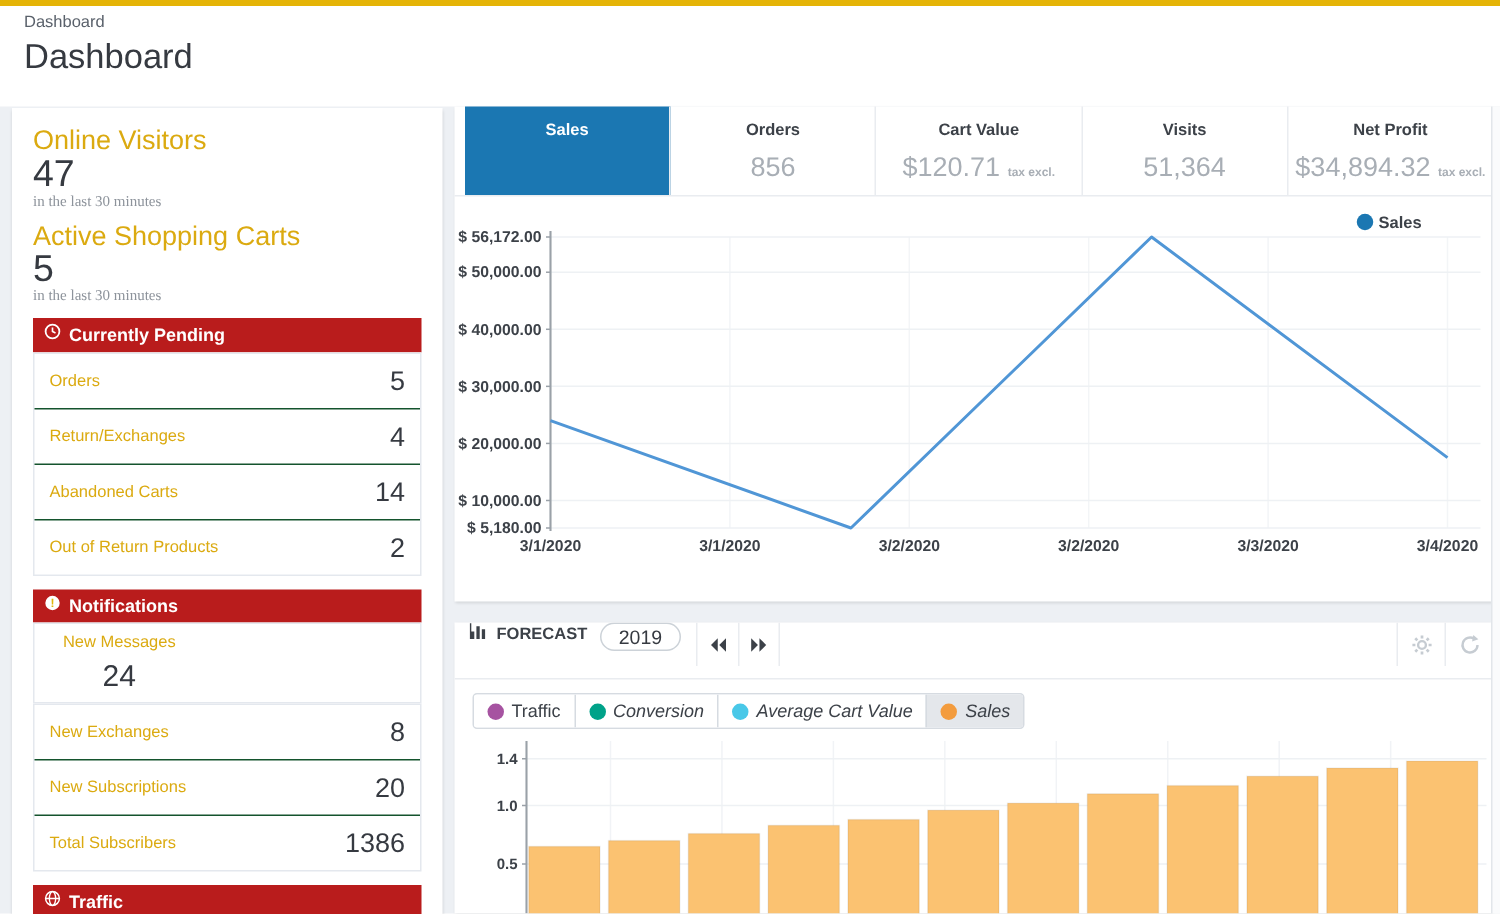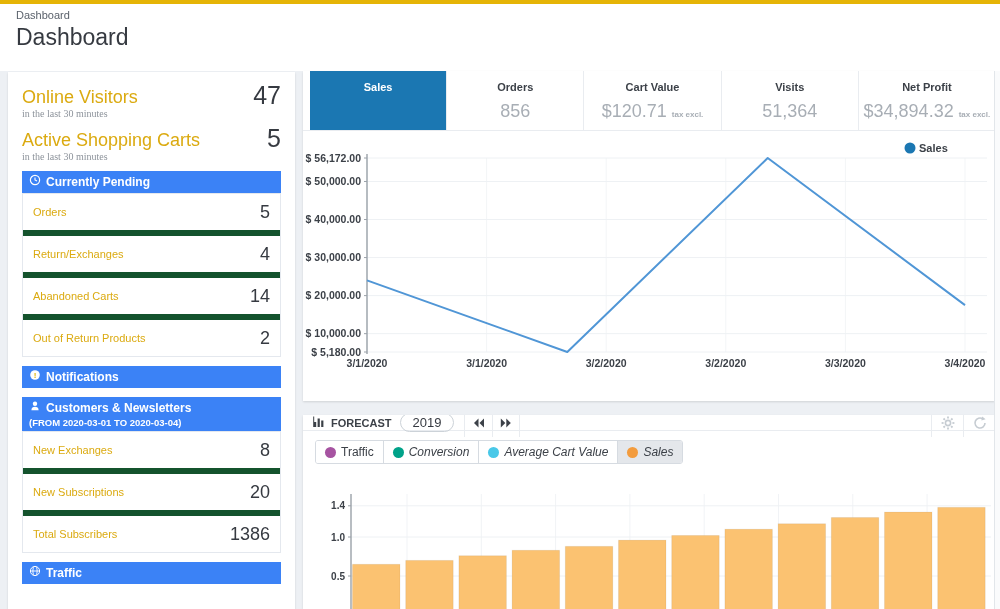--- a/index.html
+++ b/index.html
@@ -10,33 +10,33 @@
   .topbar { height:4px; background:#e5b406; }
   header { padding:5px 16px 0 16px; background:#fff; height:67px; }
   .breadcrumb { font-size:11px; color:#5a616b; cursor:pointer; }
   h1 { font-size:23px; font-weight:400; color:#363a41; margin-top:3px; }
 
   .content { position:absolute; top:71px; left:0; right:0; bottom:0; background:#edf0f4; }
   .panel { background:#fff; box-shadow:0 1px 2px rgba(0,0,0,.12); }
 
   
   .left { position:absolute; left:8px; top:1px; width:287px; height:640px; padding:11px 14px 0 14px; }
-  .stat-top { display:flex; justify-content:space-between; align-items:flex-end; }
+  .stat-top { display:flex; justify-content:space-between; align-items:flex-start;flex-direction:column; }
   .stat-label { color:#dbaa10; font-size:18px; line-height:1.15; }
   .stat-value { color:#363a41; font-size:25px; line-height:1; }
   .stat-sub { font-size:10px; color:#8d939b; margin:0 0 7px 0;font-family:Liberation Serif, serif; }
 
-  .sec-header { background:#3b82f6; color:#fff; padding:3px 7px; margin-top:9px;
+  .sec-header { background:#b91c1c; color:#fff; padding:3px 7px; margin-top:9px;
                 font-size:12px; font-weight:bold; line-height:1.35; }
   .sec-header .hrow { display:flex; align-items:center; gap:5px; }
   .sec-sub { font-size:9.5px; font-weight:bold; line-height:1.2; }
   .list { border:1px solid #e4e8ee; background:#fff; }
   .lrow { display:flex; justify-content:space-between; align-items:center;
           padding:9px 10px; cursor:pointer; }
-  .lrow + .lrow, .lrow.bt { border-top:6px solid #14532d; }
+  .lrow + .lrow, .lrow.bt { border-top:1px solid #14532d; }
   .lrow .llabel { color:#dbaa10; font-size:11px; display:flex; align-items:center; gap:6px; }
   .lrow .lvalue { color:#363a41; font-size:18px; line-height:1; }
   .notif-card { border:1px solid #e4e8ee; padding:6px 0 5px 0; display:flex; }
   .notif-col { width:44%; text-align:center; cursor:pointer; }
   .notif-label { color:#dbaa10; font-size:11px; }
   .notif-value { color:#363a41; font-size:20px; margin-top:6px; }
 
   
   .main { position:absolute; left:303px; top:0; width:692px; height:330px; }
   .kpi-row { display:flex; height:60px; padding-left:7px; border-bottom:1px solid #e9ecf0; }
@@ -46,21 +46,21 @@
   .kpi-value { font-size:18px; color:#a8aeb5; font-weight:300; margin-top:8px; }
   .kpi-suffix { font-size:8px; color:#a8aeb5; font-weight:bold; }
   .kpi.active { background:#1b77b2; }
   .kpi.active .kpi-label { color:#fff; }
   .kpi.active .kpi-value { color:#fff; font-weight:bold; font-size:17px; }
   .kpi.active .kpi-suffix { color:#fff; }
   #line-chart { display:block; }
 
   
   .forecast { position:absolute; left:303px; top:344px; width:692px; height:194px; overflow:hidden; }
-  .fc-header { height:16px; border-bottom:1px solid #e9ecf0; display:flex; align-items:center; }
+  .fc-header { height:38px; border-bottom:1px solid #e9ecf0; display:flex; align-items:flex-start; }
   .fc-title { display:flex; align-items:center; gap:5px; padding:0 4px 0 10px;
               font-size:11px; font-weight:bold; color:#3c4148; }
   .fc-year { border:1px solid #ccd2d8; border-radius:11px; padding:1px 12px;
              font-size:13px; font-weight:normal; color:#363a41; margin-left:4px; cursor:pointer; }
   .fc-nav { display:flex; margin-left:10px; height:29px; border-left:1px solid #e9ecf0;
             border-right:1px solid #e9ecf0; }
   .fc-nav-btn { width:27px; display:flex; align-items:center; justify-content:center; cursor:pointer; }
   .fc-nav-btn + .fc-nav-btn { border-left:1px solid #e9ecf0; }
   .fc-spacer { flex:1; }
   .fc-tool { width:32px; height:29px; border-left:1px solid #e9ecf0; display:flex;
@@ -142,33 +142,27 @@
       <div class="hrow">
         <span>
           <svg width="12" height="12" viewBox="0 0 12 12">
               <circle cx="6" cy="6" r="4.8" fill="#fff"></circle>
               <text x="6" y="8.8" text-anchor="middle" font-size="8" font-weight="bold" fill="#e0b50c">!</text>
             </svg>
         </span>
         <span>Notifications</span>
       </div>
     </div>
-
-    <div class="sec-header">
-      <div class="hrow">
-        <span>
-          <svg width="12" height="12" viewBox="0 0 12 12">
-              <circle cx="6" cy="3.8" r="2.2" fill="#fff"></circle>
-              <path d="M2.4 10.2 C2.4 7.4 4 6.7 6 6.7 C8 6.7 9.6 7.4 9.6 10.2 Z" fill="#fff"></path>
-            </svg>
-        </span>
-        <span>Customers &amp; Newsletters</span>
-      </div>
-      <div class="sec-sub">(FROM 2020-03-01 TO 2020-03-04)</div>
-    </div>
+    <div class="notif-card">
+      <div class="notif-col">
+        <div class="notif-label">New Messages</div>
+        <div class="notif-value">24</div>
+      </div>
+    </div>
+
     <div class="list">
       <div class="lrow">
         <span class="llabel">New Exchanges</span>
         <span class="lvalue">8</span>
       </div>
       <div class="lrow">
         <span class="llabel">New Subscriptions</span>
         <span class="lvalue">20</span>
       </div>
       <div class="lrow">

